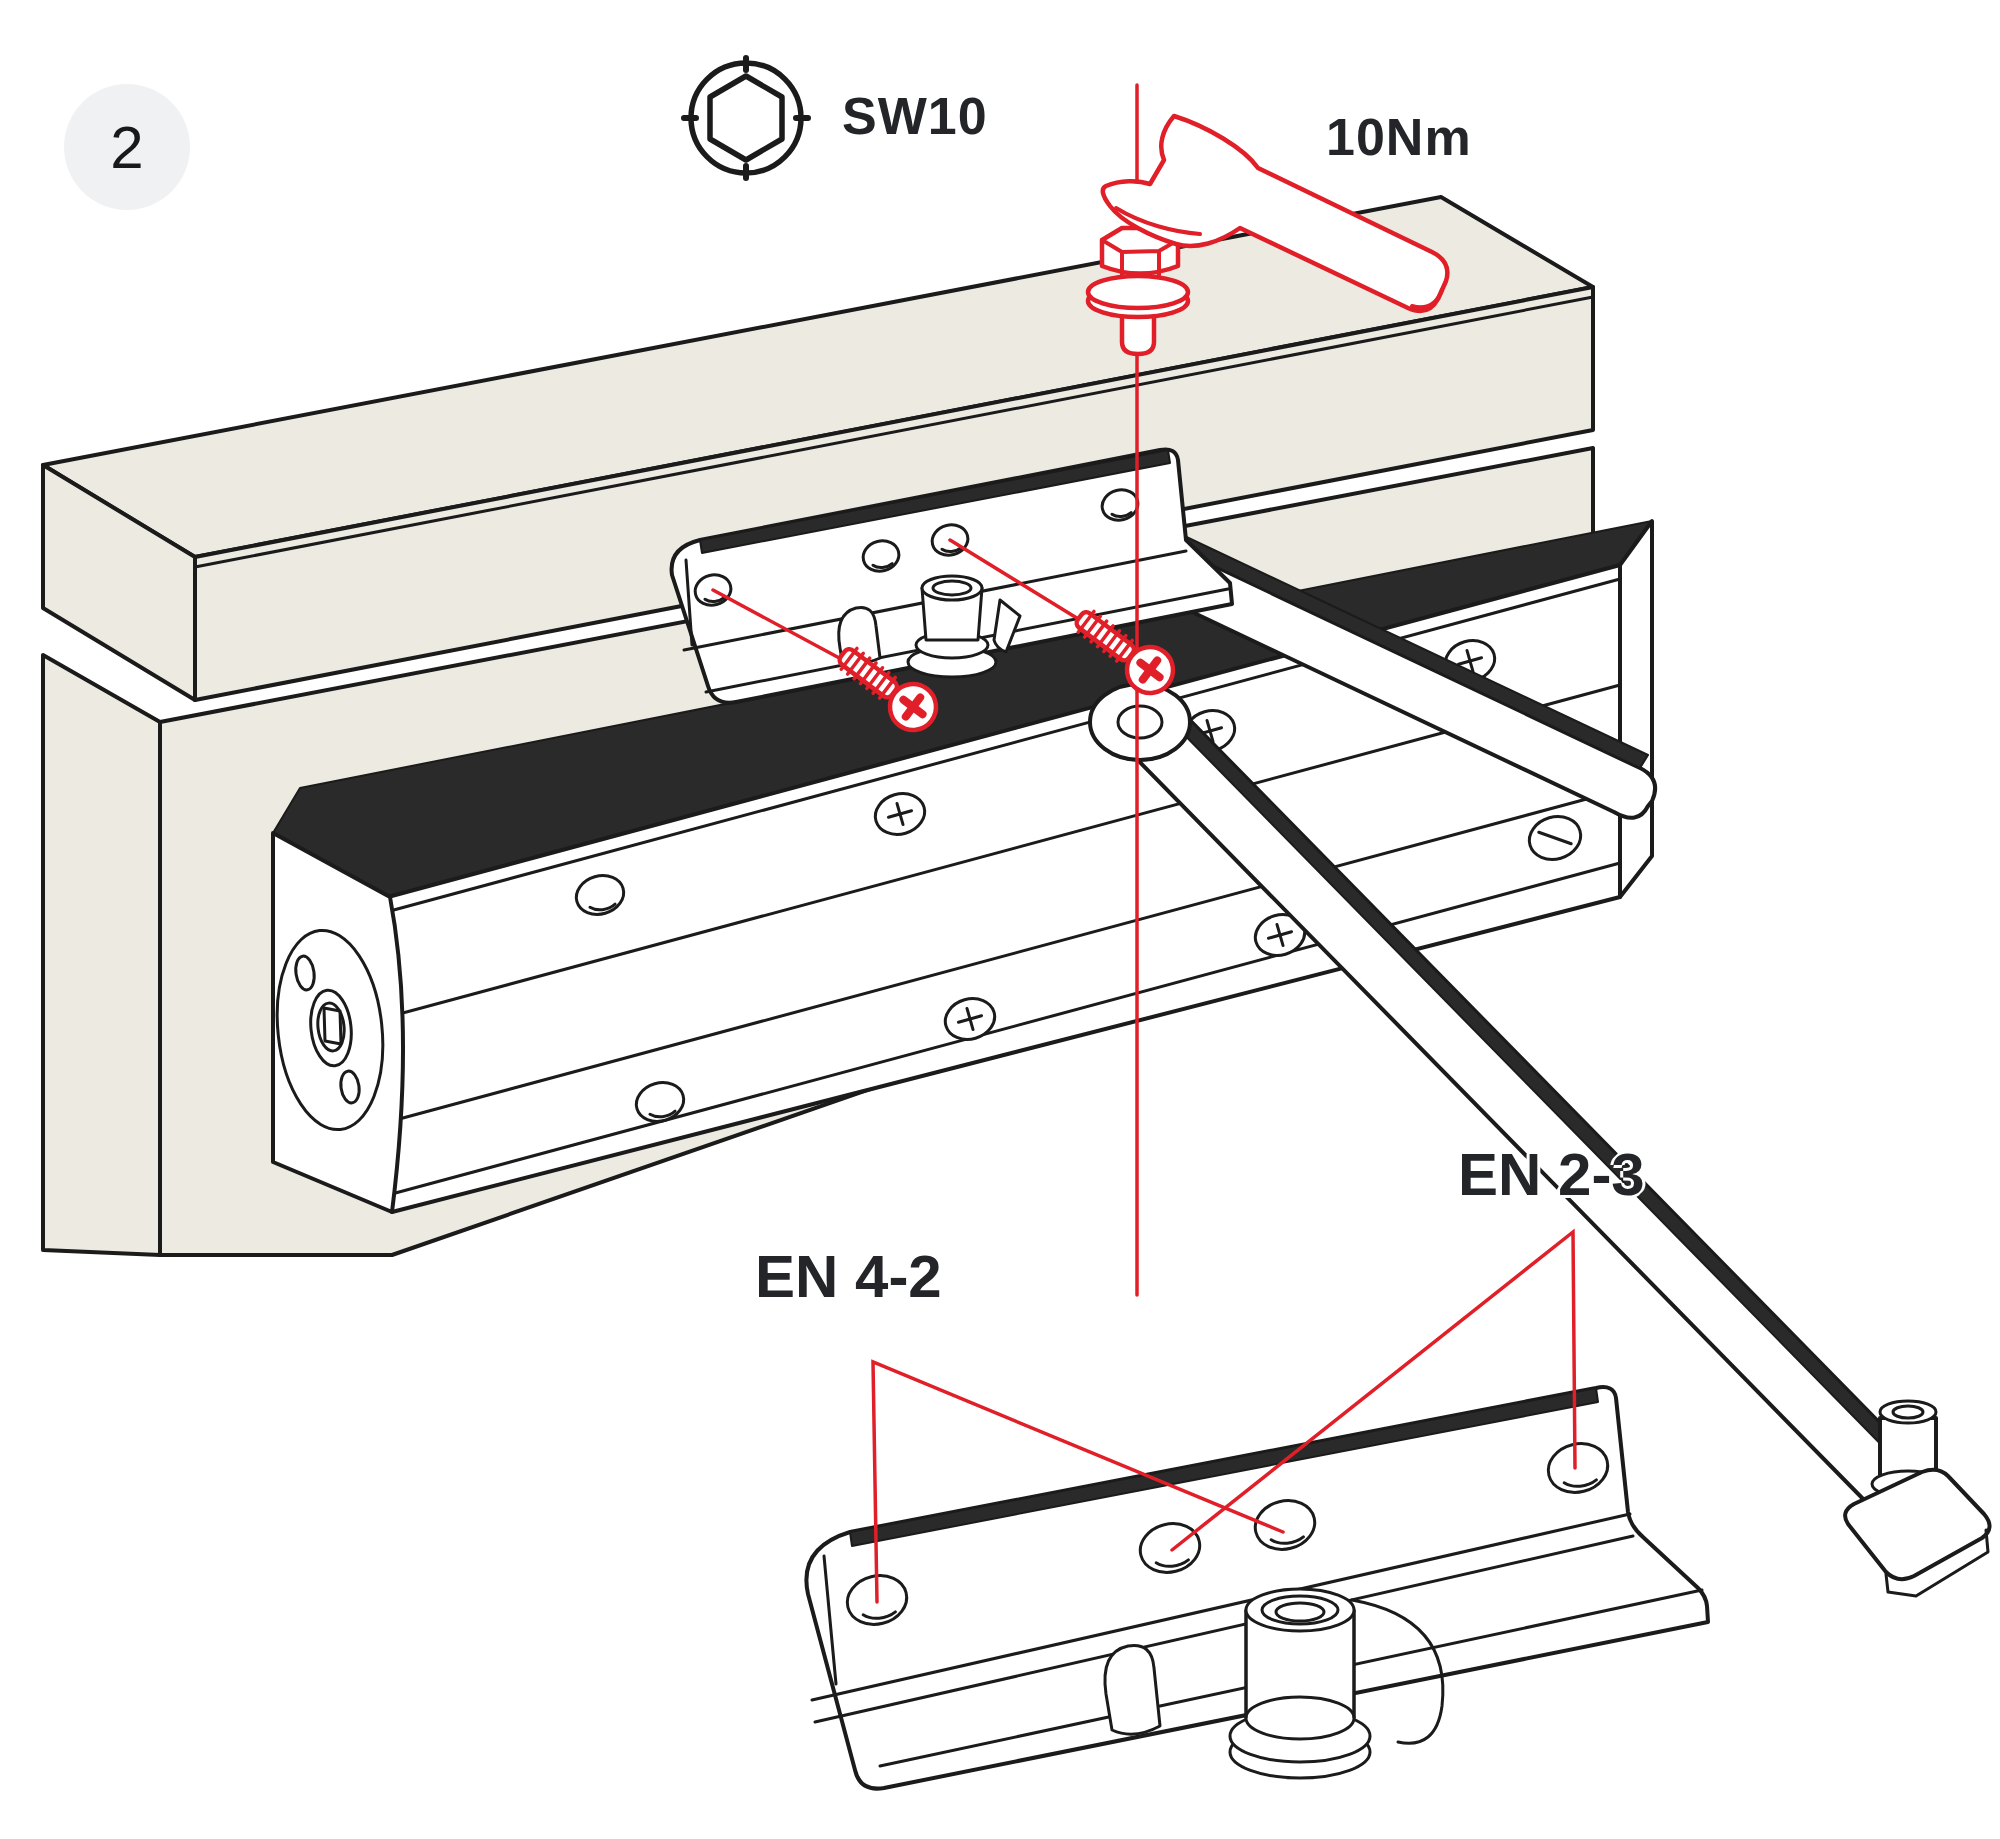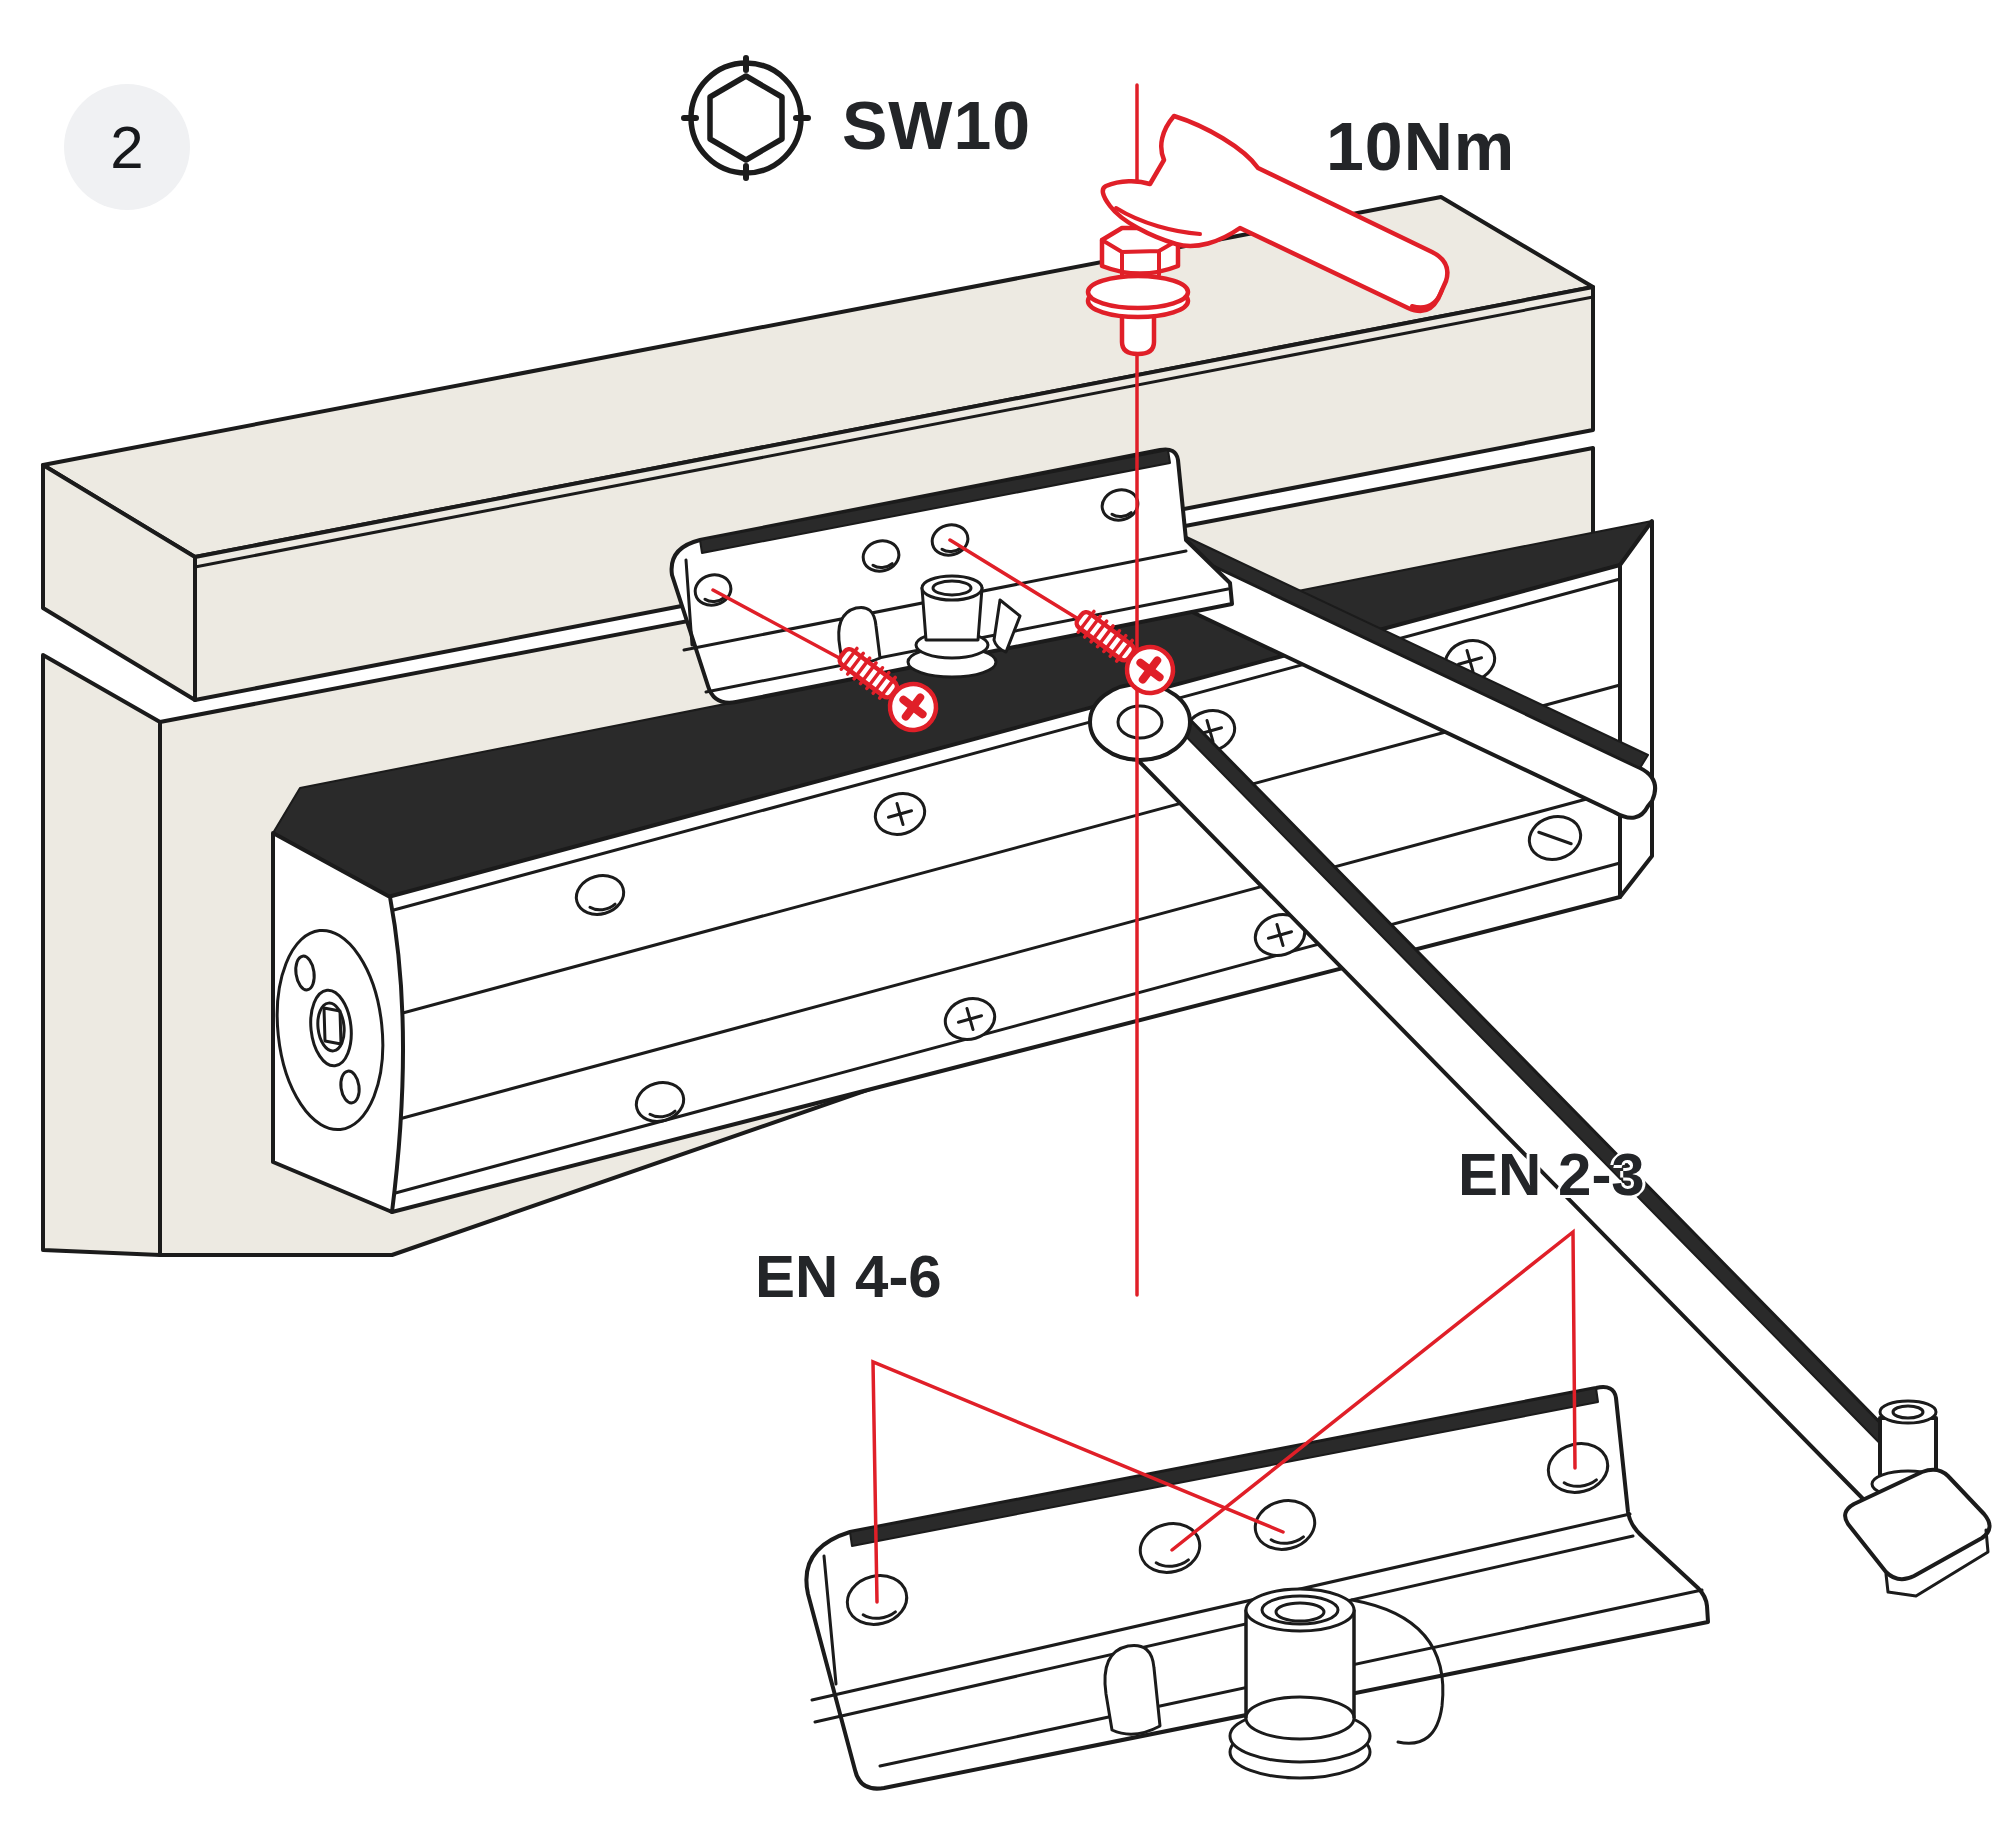--- a/index.html
+++ b/index.html
@@ -20,21 +20,21 @@
   .beige{fill:var(--surface-beige);stroke:var(--line-dark);stroke-width:4;stroke-linejoin:round;}
   .white{fill:#ffffff;stroke:var(--line-dark);stroke-width:4;stroke-linejoin:round;}
   .white2{fill:#ffffff;stroke:var(--line-dark);stroke-width:3;stroke-linejoin:round;}
   .dark{fill:var(--facet-dark);stroke:var(--line-dark);stroke-width:2;stroke-linejoin:round;}
   .red{fill:none;stroke:var(--accent-red);stroke-width:4;stroke-linecap:round;stroke-linejoin:round;}
   .redthin{fill:none;stroke:var(--accent-red);stroke-width:3.5;stroke-linecap:round;}
   .redwhite{fill:#ffffff;stroke:var(--accent-red);stroke-width:4.5;stroke-linejoin:round;stroke-linecap:round;}
   .redbold{fill:none;stroke:var(--accent-red);stroke-width:8;stroke-linecap:round;}
   
   .overlay-label{
-    position:absolute;white-space:nowrap;font-weight:600;font-size:68px;
+    position:absolute;white-space:nowrap;font-weight:600;font-size:52px;
     color:var(--label-text);letter-spacing:1px;
     text-shadow:-3px 0 0 #fff,3px 0 0 #fff,0 -3px 0 #fff,0 3px 0 #fff;
   }
   .en-label{font-weight:700;font-size:60px;letter-spacing:0;}
   .step-badge{
     position:absolute;left:64px;top:84px;width:126px;height:126px;border-radius:50%;
     background:var(--badge-bg);display:flex;align-items:center;justify-content:center;
     font-size:60px;font-weight:500;color:#17191c;
   }
 </style>
@@ -277,17 +277,17 @@
   </svg>
 
   <div class="step-badge">
     <span>2</span>
   </div>
 
   <div class="overlay-label" style="left:842px;top:86px;">SW10</div>
 
   <div class="overlay-label" style="left:1326px;top:84px;margin-top:23px;">10Nm</div>
 
-  <div class="overlay-label en-label" style="left:755px;top:1242px;">EN 4-6</div>
+  <div class="overlay-label en-label" style="left:755px;top:1242px;">EN 4-2</div>
 
   <div class="overlay-label en-label" style="left:1458px;top:1140px;">EN 2-3</div>
 
 </div>
 
 </body></html>

